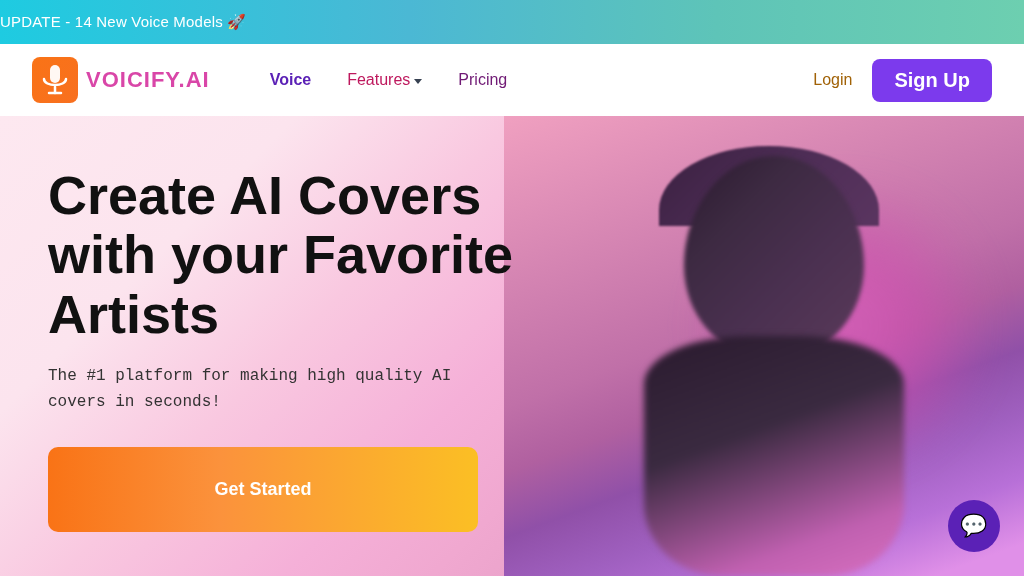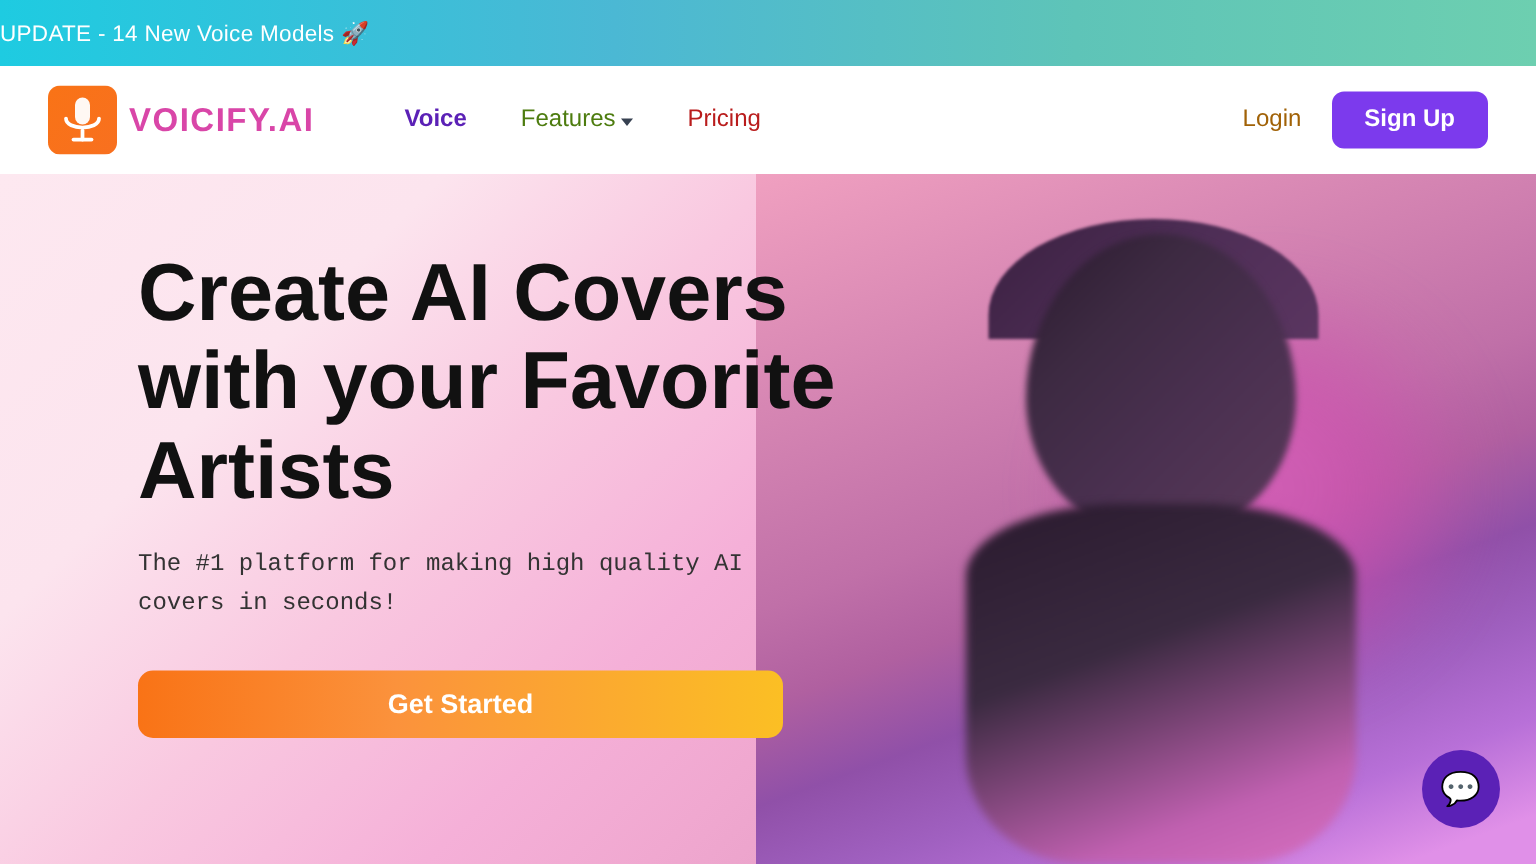--- a/index.html
+++ b/index.html
@@ -63,27 +63,27 @@
       cursor: pointer;
     }
     .nav-link.active {
       color: #5b21b6;
       font-weight: 600;
     }
     .nav-link-features {
       display: flex;
       align-items: center;
       gap: 4px;
-      color: #4d7c0f;
+      color: #be185d;
       font-size: 16px;
       font-weight: 500;
       cursor: pointer;
     }
     .nav-link-pricing {
-      color: #b91c1c;
+      color: #701a75;
       font-size: 16px;
       font-weight: 500;
       cursor: pointer;
       text-decoration: none;
     }
     .nav-right {
       margin-left: auto;
       display: flex;
       align-items: center;
       gap: 20px;
@@ -95,21 +95,21 @@
       cursor: pointer;
       background: none;
       border: none;
     }
     .signup-btn {
       background: #7c3aed;
       color: white;
       border: none;
       border-radius: 8px;
       padding: 10px 22px;
-      font-size: 16px;
+      font-size: 20px;
       font-weight: 600;
       cursor: pointer;
     }
     .chevron-down {
       display: inline-block;
       width: 0;
       height: 0;
       border-left: 4px solid transparent;
       border-right: 4px solid transparent;
       border-top: 5px solid #374151;
@@ -186,41 +186,40 @@
       background: radial-gradient(circle, #e060c0 0%, #d050b0 30%, transparent 70%);
       border-radius: 50%;
       opacity: 0.7;
       filter: blur(20px);
     }
 
     .hero-content {
       position: relative;
       z-index: 5;
       max-width: 520px;
-      margin-left: 44px;
     }
     .hero-title {
       font-size: 54px;
       font-weight: 900;
       color: #111;
       line-height: 1.1;
       margin-bottom: 20px;
     }
     .hero-subtitle {
       font-size: 16px;
       color: #333;
       line-height: 1.6;
       margin-bottom: 32px;
       max-width: 420px;
       font-family: Liberation Mono, monospace;
     }
     .get-started-btn {
       display: block;
       width: 430px;
-      padding: 12px;
+      padding: 32px;
       background: linear-gradient(90deg, #f97316 0%, #fb923c 40%, #fbbf24 100%);
       color: white;
       border: none;
       border-radius: 10px;
       font-size: 18px;
       font-weight: 600;
       cursor: pointer;
       text-align: center;
     }
 

